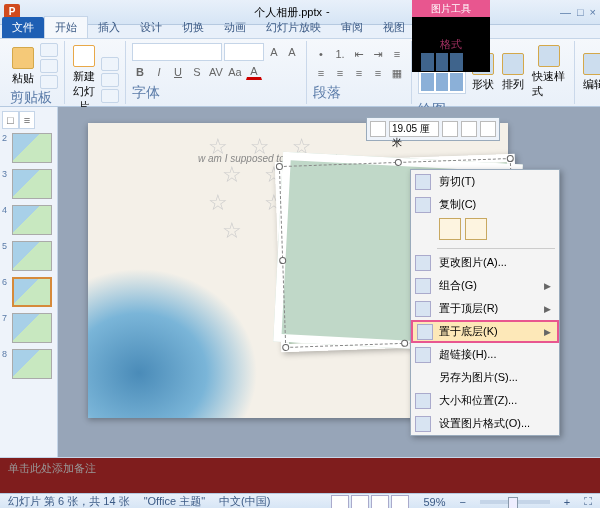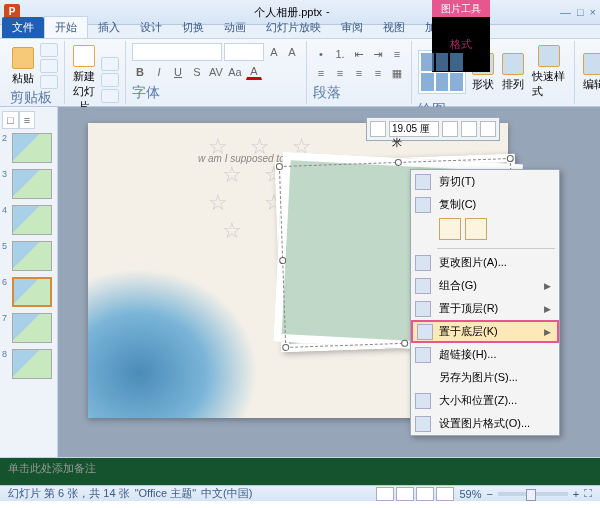--- a/index.html
+++ b/index.html
@@ -6,21 +6,21 @@
 body{width:600px;height:508px;background:#fff;overflow:hidden;position:relative}
 .titlebar{height:25px;background:linear-gradient(#e8f0fa,#d6e5f5);display:flex;align-items:center;padding:0 4px;border-bottom:1px solid #b5c9e0}
 .p-icon{width:16px;height:16px;background:#d04a1e;border-radius:2px;color:#fff;text-align:center;line-height:16px;font-weight:bold;font-size:10px;margin-right:4px}
 .title-wrap{flex:1;text-align:center;display:flex;justify-content:center;gap:4px}
 .win-btns{display:flex;gap:6px;color:#5a7ba8}
 .win-btns span{cursor:pointer}
 .ribbon-tabs{height:14px;background:#e8f0fa;display:flex;align-items:end;padding-left:2px;border-bottom:1px solid #c5d5e8}
 .tab{padding:3px 10px;color:#3b5a85;cursor:pointer}
 .tab.file{background:#1e5fb4;color:#fff;border-radius:2px 2px 0 0}
 .tab.active{background:#f5f8fc;border:1px solid #c5d5e8;border-bottom:none}
-.context-tab-wrap{position:absolute;left:432px;top:0;width:58px}
+.context-tab-wrap{position:absolute;left:412px;top:0;width:78px}
 .context-tab-hdr{height:17px;background:#e8568f;color:#fff;text-align:center;font-size:10px;line-height:17px}
 .context-tab{background:#000000;text-align:center;padding:20px 0;color:#a03060}
 .ribbon{height:68px;background:linear-gradient(#f5f8fc,#e9f0f9);border-bottom:1px solid #b5c9e0;display:flex;padding:2px 4px}
 .grp{border-right:1px solid #cad8ea;padding:2px 6px;display:flex;flex-direction:column;justify-content:space-between}
 .grp-label{text-align:left;color:#5a7ba8;font-size:14px}
 .grp-body{display:flex;gap:4px;align-items:center;flex:1}
 .big-btn{display:flex;flex-direction:column;align-items:center;gap:2px;padding:2px;cursor:pointer}
 .big-btn .icn{width:22px;height:22px;background:#f5c978;border:1px solid #d4a84a;border-radius:2px}
 .mini-btns{display:flex;flex-direction:column;gap:2px}
 .mini{width:18px;height:14px;background:#eef4fb;border:1px solid #c5d5e8;border-radius:2px}
@@ -57,22 +57,22 @@
 .ctx-menu{position:absolute;right:40px;top:62px;width:150px;background:#f4f4f4;border:1px solid #9ab;box-shadow:2px 2px 6px rgba(0,0,0,.3)}
 .ctx-item{padding:4px 8px 4px 28px;position:relative;display:flex;justify-content:space-between;align-items:center;cursor:pointer}
 .ctx-item:hover,.ctx-item.hover{background:#fde8b8;border:1px solid #e8c878;padding:3px 7px 3px 27px}
 .ctx-item .cicn{position:absolute;left:4px;width:16px;height:16px;background:#d8e4f2;border:1px solid #aac}
 .ctx-sep{height:1px;background:#ccc;margin:2px 4px 2px 26px}
 .ctx-label{padding:4px 8px 2px 28px;color:#666;font-size:10px}
 .paste-opts{display:flex;gap:4px;padding:2px 8px 6px 28px}
 .paste-opts div{width:22px;height:22px;border:1px solid #c8a860;background:#fdf4e0}
 .arrow{color:#666;font-size:9px}
 .magenta-box{border:2px solid #e8568f !important;padding:2px 6px 2px 26px !important}
-.notes{height:28px;background:#14532d;border-top:1px solid #c5d5e8;padding:3px 8px;color:#999}
-.status{height:16px;background:linear-gradient(#e8f0fa,#d6e5f5);border-top:1px solid #b5c9e0;display:flex;align-items:center;padding:0 8px;gap:5px;color:#3b5a85;font-size:10px}
+.notes{height:36px;background:#7f1d1d;border-top:1px solid #c5d5e8;padding:3px 8px;color:#999}
+.status{height:16px;background:linear-gradient(#e8f0fa,#d6e5f5);border-top:1px solid #b5c9e0;display:flex;align-items:center;padding:0 8px;gap:14px;color:#3b5a85;font-size:10px}
 .status .spacer{flex:1}
 .view-btns{display:flex;gap:2px}
 .view-btns span{width:18px;height:14px;border:1px solid #aac;background:#fff;display:inline-block}
 .zoom-slider{width:70px;height:4px;background:#c5d5e8;position:relative}
 .zoom-slider::after{content:"";position:absolute;left:40%;top:-3px;width:8px;height:10px;background:#eef;border:1px solid #89a}
 </style>
 </head>
 <body>
 
 <div class="titlebar">

